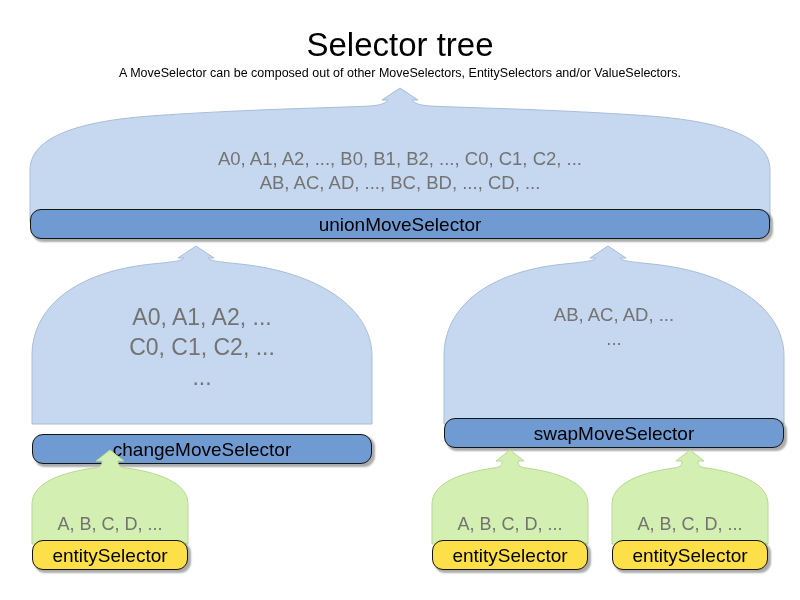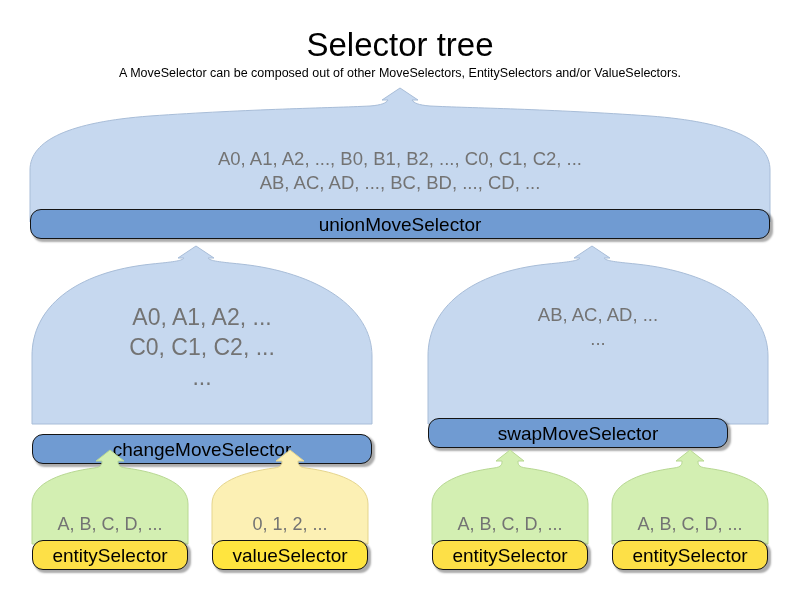--- a/index.html
+++ b/index.html
@@ -128,39 +128,39 @@
     <div class="bubble-text" style="top:51px; font-size:23px;">
       <span class="ln">A0, A1, A2, ...</span>
       <span class="ln">C0, C1, C2, ...</span>
       <span class="ln">...</span>
     </div>
     <div class="bar blue" style="left:0px; top:166px; width:340px; height:30px;margin-top:16px;">
       <span>changeMoveSelector</span>
     </div>
   </div>
 
-  <div class="node" style="left:428px; top:252px; width:340px; height:196px;">
+  <div class="node" style="left:444px; top:252px; width:340px; height:196px;">
     <svg class="bubble-svg" width="340" height="172" viewBox="0 0 340 172">
       <path d="M 0,172
                L 0,104
                C 0,56 42,20 120,12
                C 140,10 150,9 152,6
                L 146,6
                L 164,-6
                L 182,6
                L 176,6
                C 178,9 188,10 208,12
                C 286,20 340,56 340,104
                L 340,172 Z" fill="#c6d8ef" stroke="#a8bdd8" stroke-width="1"></path>
     </svg>
     <div class="bubble-text" style="top:51px; font-size:18.5px;">
       <span class="ln">AB, AC, AD, ...</span>
       <span class="ln">...</span>
     </div>
-    <div class="bar blue" style="left:0px; top:166px; width:300px; height:30px;">
+    <div class="bar blue" style="left:0px; top:166px; width:340px; height:30px;">
       <span>swapMoveSelector</span>
     </div>
   </div>
 
   <div class="node" style="left:32px; top:456px; width:156px; height:114px;">
     <svg class="bubble-svg" width="156" height="88" viewBox="0 0 156 88">
       <path d="M 0,88
                L 0,48
                C 0,26 32,16 62,12
                C 70,11 70,8 70,5
@@ -173,41 +173,20 @@
                L 156,88 Z" fill="#d3efb2" stroke="#b8d893" stroke-width="1"></path>
     </svg>
     <div class="bubble-text" style="top:57px; font-size:18px;">
       <span class="ln">A, B, C, D, ...</span>
     </div>
     <div class="bar green" style="left:0px; top:84px; width:156px; height:30px;">
       <span>entitySelector</span>
     </div>
   </div>
 
-  <div class="node" style="left:212px; top:456px; width:156px; height:114px;">
-    <svg class="bubble-svg" width="156" height="88" viewBox="0 0 156 88">
-      <path d="M 0,88
-               L 0,48
-               C 0,26 32,16 62,12
-               C 70,11 70,8 70,5
-               L 64,5
-               L 78,-6
-               L 92,5
-               L 86,5
-               C 86,8 86,11 94,12
-               C 124,16 156,26 156,48
-               L 156,88 Z" fill="#fcf0b4" stroke="#e5d58d" stroke-width="1"></path>
-    </svg>
-    <div class="bubble-text" style="top:57px; font-size:18px;">
-      <span class="ln">0, 1, 2, ...</span>
-    </div>
-    <div class="bar yellow" style="left:0px; top:84px; width:156px; height:30px;">
-      <span>valueSelector</span>
-    </div>
-  </div>
 
   <div class="node" style="left:432px; top:456px; width:156px; height:114px;">
     <svg class="bubble-svg" width="156" height="88" viewBox="0 0 156 88">
       <path d="M 0,88
                L 0,48
                C 0,26 32,16 62,12
                C 70,11 70,8 70,5
                L 64,5
                L 78,-6
                L 92,5

